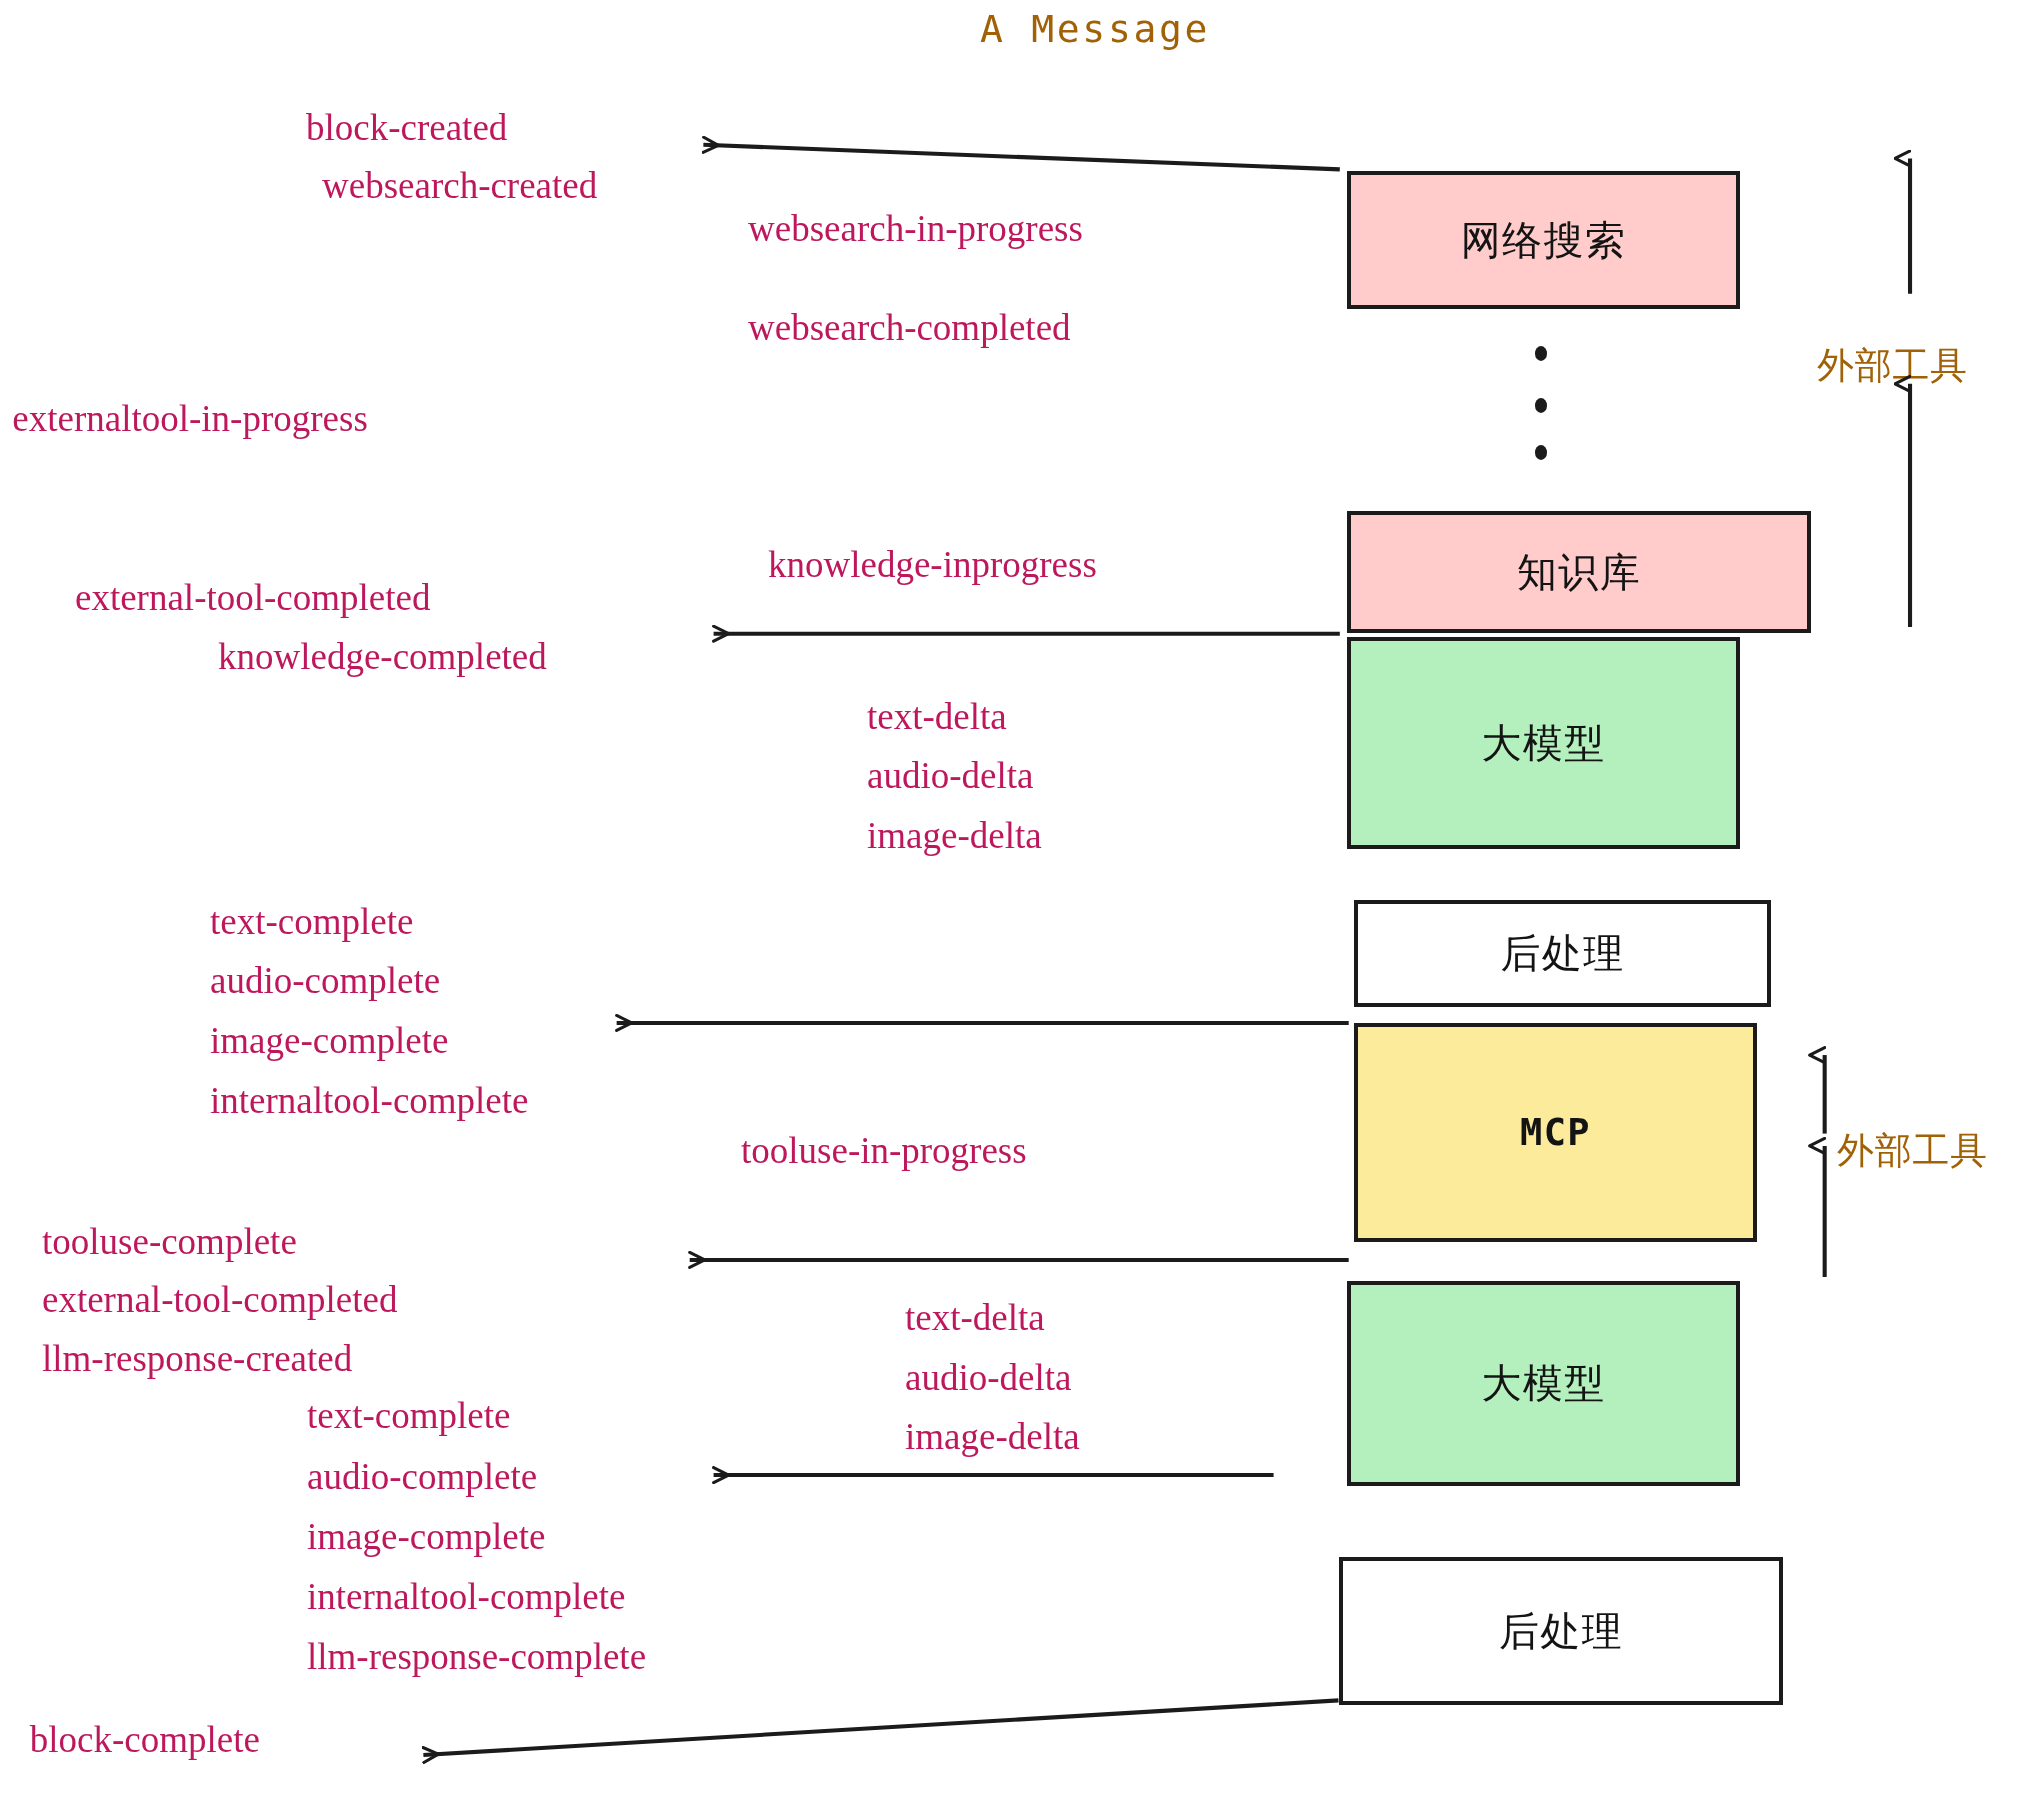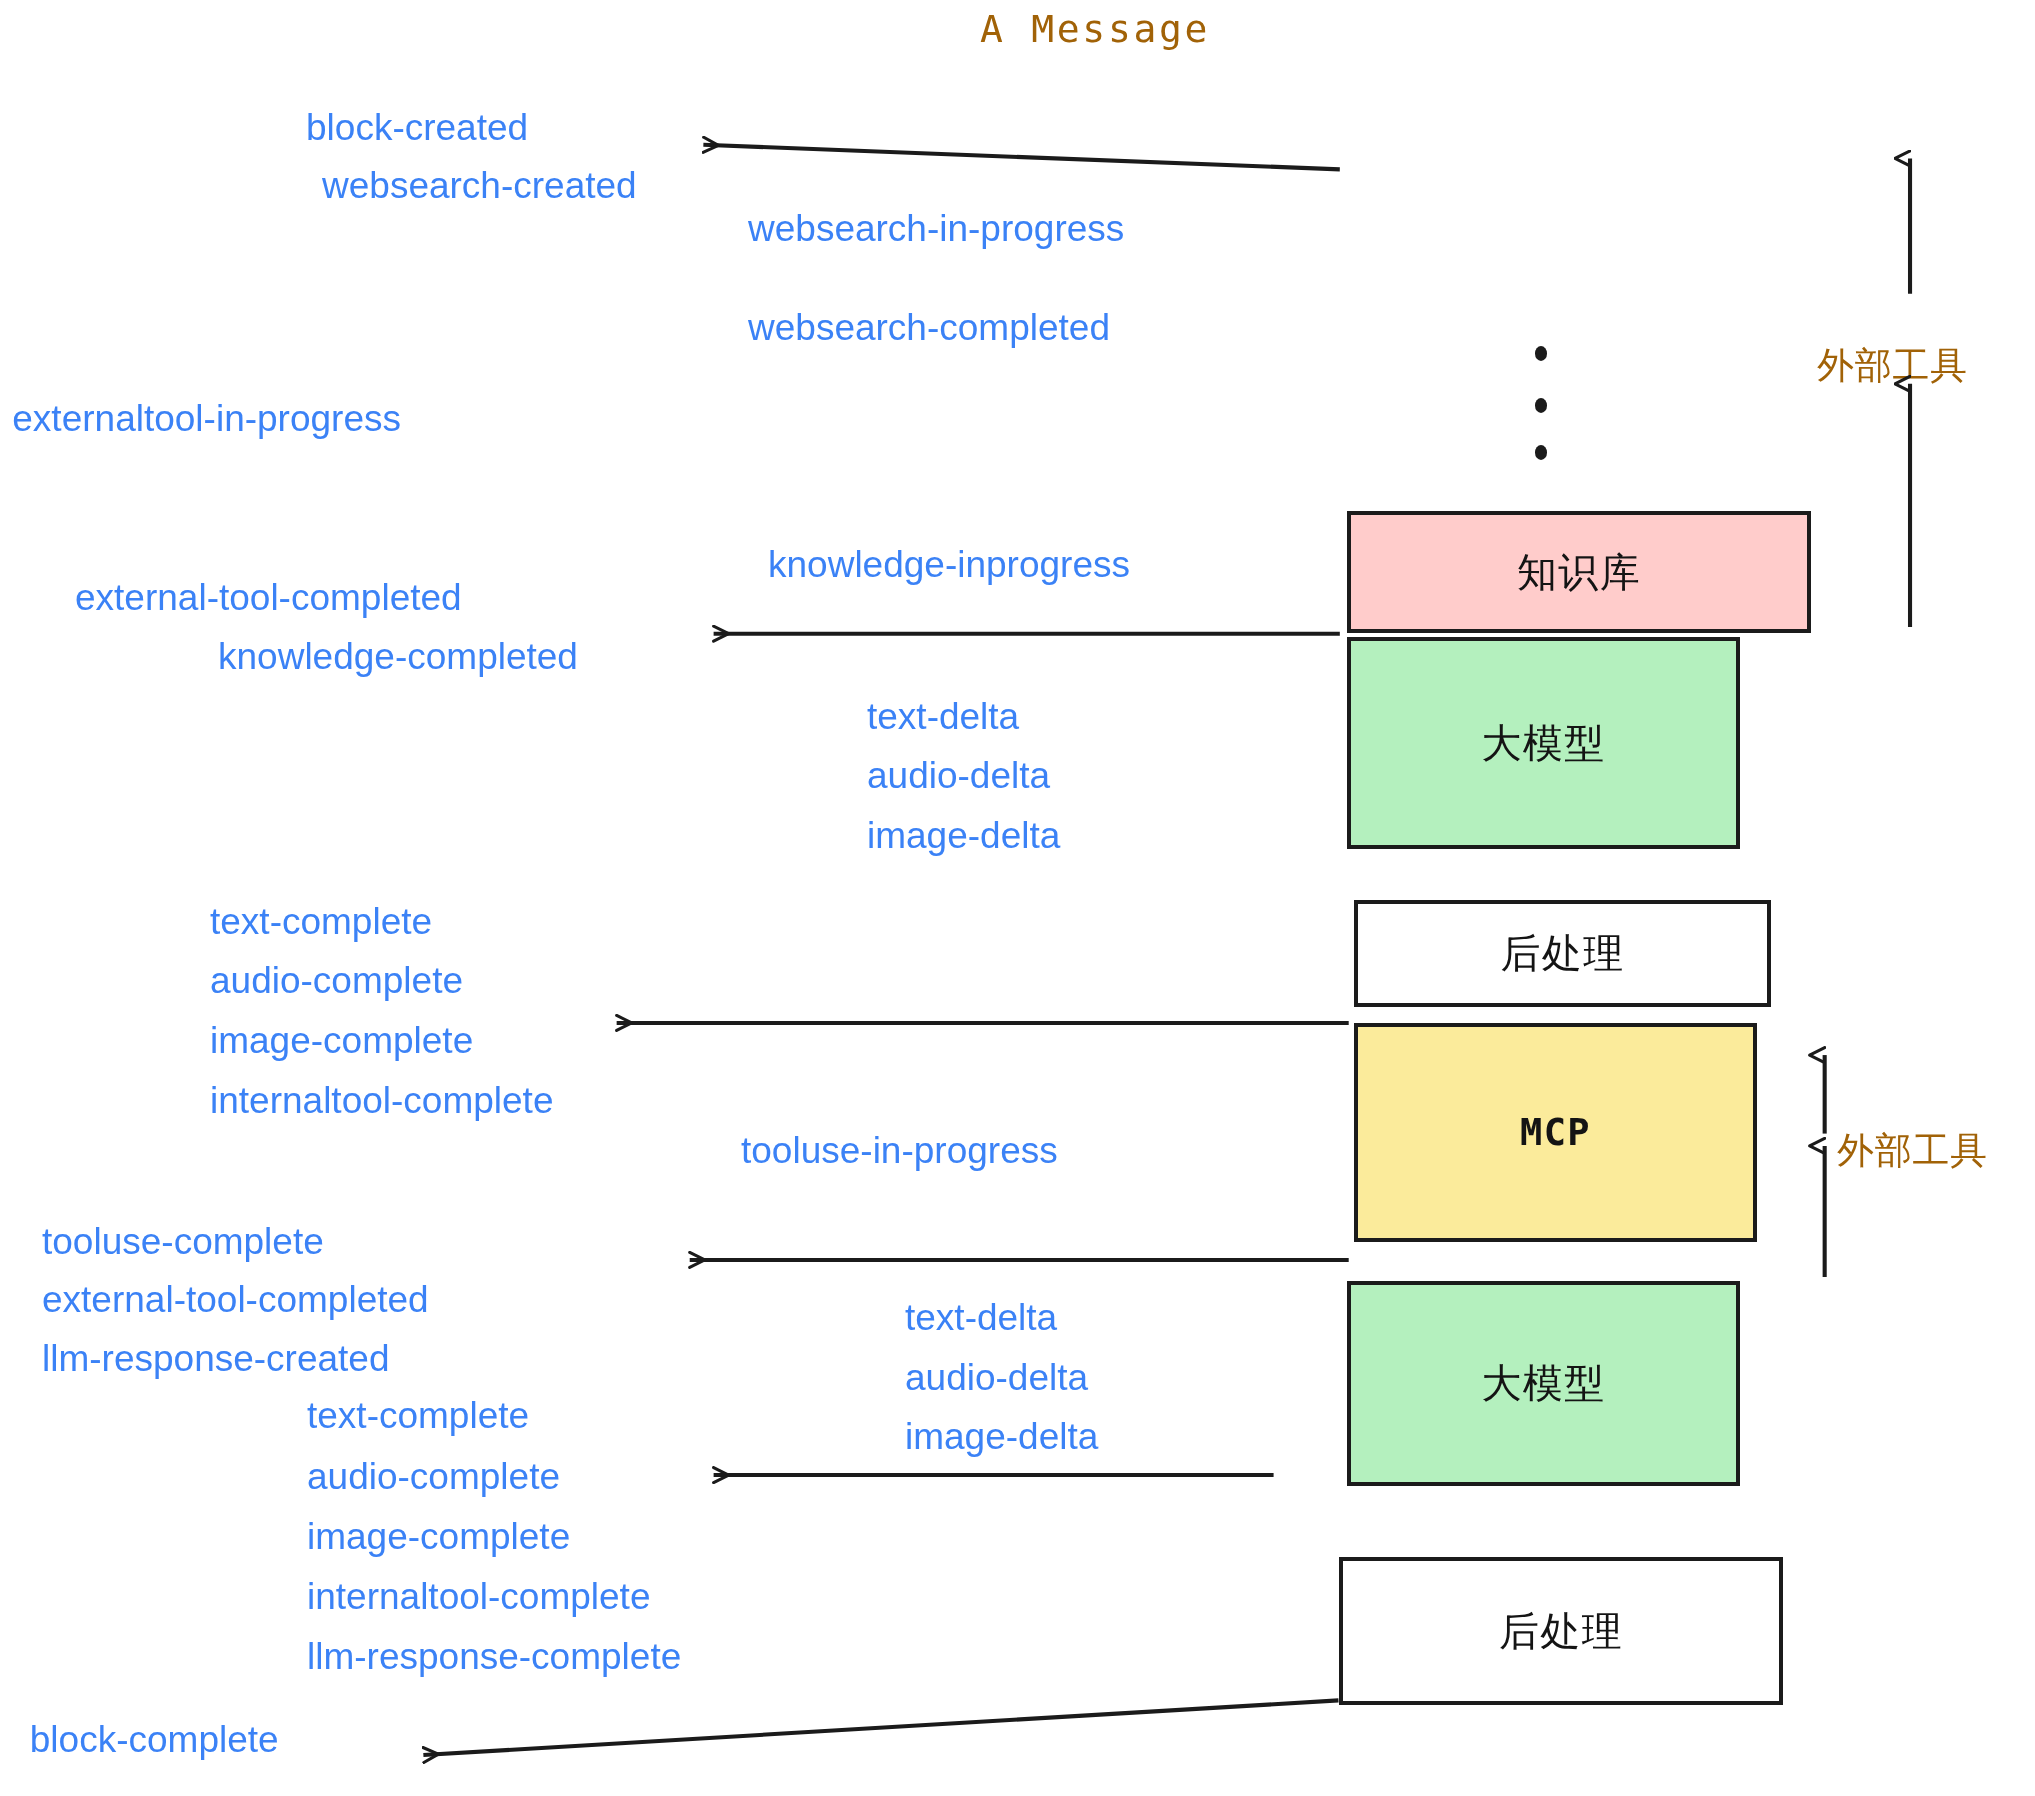--- a/index.html
+++ b/index.html
@@ -10,23 +10,23 @@
   #canvas {
     position: relative;
     width: 2035px;
     height: 1796px;
     background: #ffffff;
     font-family: "DejaVu Sans Mono", monospace;
     overflow: hidden;
   }
   .lbl {
     position: absolute;
-    font-family: Liberation Sans, sans-serif;
+    font-family: Liberation Serif, serif;
     font-size: 37px;
-    color: #3b82f6;
+    color: #be185d;
     white-space: nowrap;
     letter-spacing: 0px;
     line-height: 1;
   }
   .title {
     position: absolute;
     font-family: "DejaVu Sans Mono", monospace;
     font-size: 38px;
     color: #a16207;
     white-space: nowrap;
@@ -73,20 +73,23 @@
     pointer-events: none;
   }
 </style>
 </head>
 <body>
 
 <div id="canvas">
 
   <div class="title" style="left:980px; top:6.8px;">A Message</div>
 
+  <div class="box" id="box0" style="left: 1347px; top: 171px; width: 393px; height: 138px; background: rgb(255, 204, 203);">
+      <span>网络搜索</span>
+    </div>
   <div class="box" id="box1" style="left: 1347px; top: 511px; width: 464px; height: 122px; background: rgb(255, 204, 203);">
       <span>知识库</span>
     </div>
   <div class="box" id="box2" style="left: 1347px; top: 637px; width: 393px; height: 212px; background: rgb(180, 240, 190);">
       <span>大模型</span>
     </div>
   <div class="box" id="box3" style="left: 1354px; top: 900px; width: 417px; height: 107px; background: rgb(255, 255, 255);">
       <span>后处理</span>
     </div>
   <div class="box mono" id="box4" style="left: 1354px; top: 1023px; width: 403px; height: 219px; background: rgb(251, 235, 155);">

